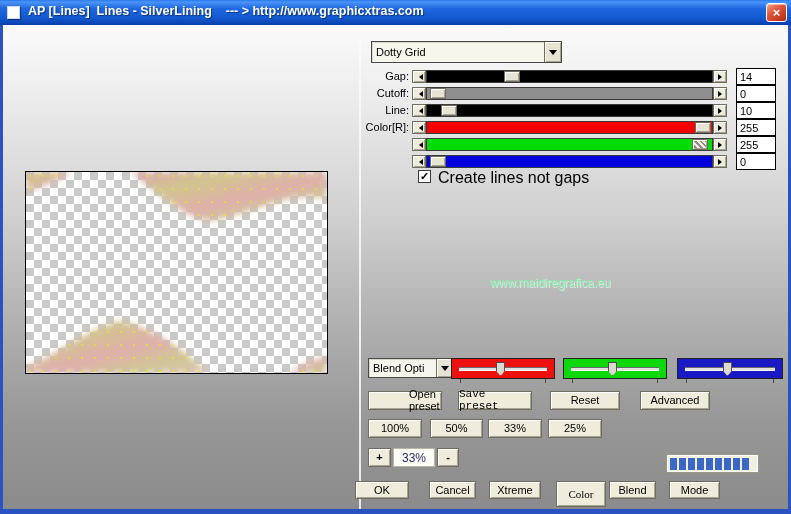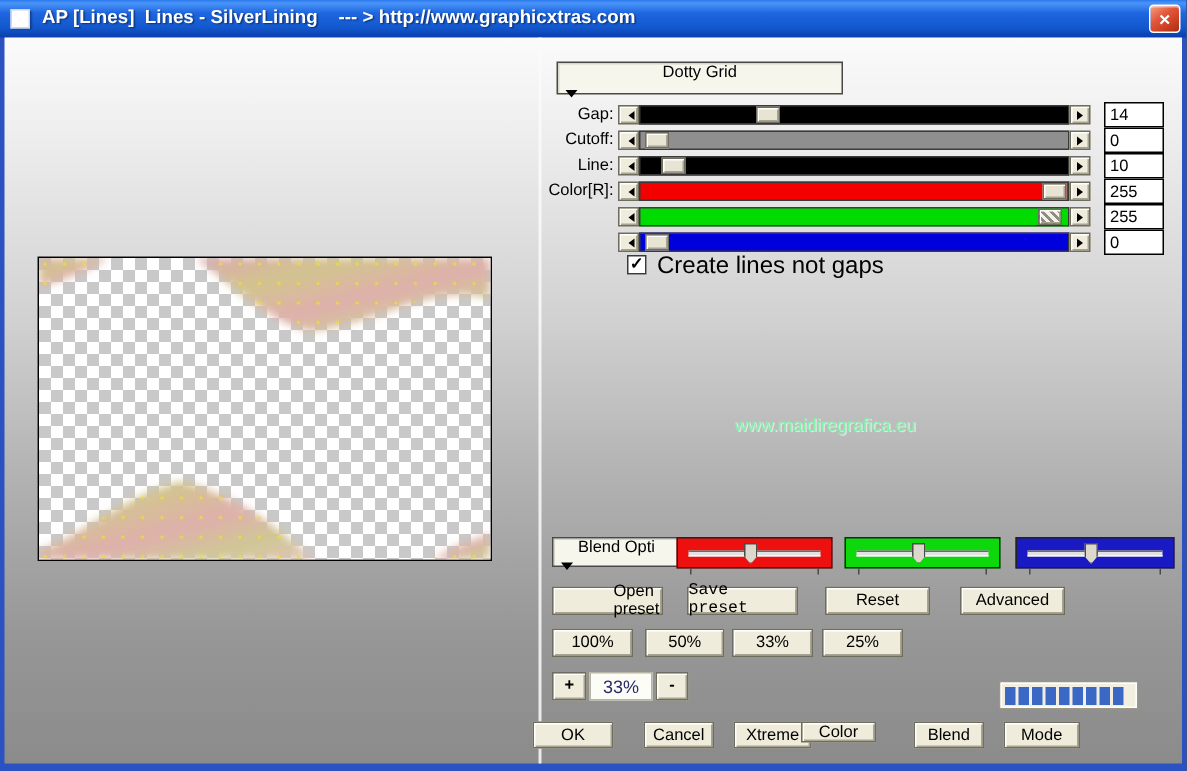--- a/index.html
+++ b/index.html
@@ -119,21 +119,21 @@
       </g>
       <g opacity="0.9">
         <path d="M0,0 L46,0 C32,9 14,16 0,19 Z" fill="url(#dots)"></path>
         <path d="M104,0 L301,0 L301,27 C260,17 232,42 181,49 C150,42 124,13 104,0 Z" fill="url(#dots)"></path>
         <path d="M0,201 L0,195 C25,187 58,158 94,149 C132,157 163,183 184,201 Z" fill="url(#dots)"></path>
         <path d="M262,201 C276,193 290,187 301,184 L301,201 Z" fill="url(#dots)"></path>
       </g>
     </svg>
   </div>
 
-  <div class="dropdown" style="left:371px;top:41px;width:191px;height:22px;flex-direction:column;">
+  <div class="dropdown" style="left:371px;top:41px;width:191px;height:22px;">
     <div class="dd-text">Dotty Grid</div>
     <div class="dd-arrow"></div>
   </div>
 
   <div class="slabel" style="top:70px;">Gap:</div>
   <div class="slider" style="top:70px;">
     <div class="sarr l"></div>
     <div class="strack" style="background:#000000;">
       <div class="sthumb" style="left:27%;"></div>
     </div>
@@ -189,21 +189,21 @@
   </div>
   <div class="vbox" style="top:153px;">0</div>
 
   <div class="cbox checked"></div>
   <div class="cblabel">Create lines not gaps</div>
 
   <div class="wmark">
     <div class="wm-url">www.maidiregrafica.eu</div>
   </div>
 
-  <div class="dropdown" style="left:368px;top:358px;width:86px;height:20px;flex-direction:column;">
+  <div class="dropdown" style="left:368px;top:358px;width:86px;height:20px;">
     <div class="dd-text">Blend Opti</div>
     <div class="dd-arrow"></div>
   </div>
   <div class="chan" style="left:451px;width:104px;background:#ee0f0f;">
     <div class="groove"></div>
     <div class="bthumb" style="left:48%;"></div>
   </div>
   <div class="chan" style="left:563px;width:104px;background:#0cd80c;">
     <div class="groove"></div>
     <div class="bthumb" style="left:48%;"></div>
@@ -235,17 +235,17 @@
     <div class="pseg"></div>
     <div class="pseg"></div>
     <div class="pseg"></div>
     <div class="pseg"></div>
     <div class="pseg"></div>
   </div>
 
   <div class="btn" style="left:355px;top:481px;width:54px;height:18px;">OK</div>
   <div class="btn" style="left:429px;top:481px;width:47px;height:18px;">Cancel</div>
   <div class="btn" style="left:489px;top:481px;width:52px;height:18px;">Xtreme</div>
-  <div class="btn" style="left:534px;top:481px;width:50px;height:14px;">Color</div>
+  <div class="btn" style="left:556px;top:481px;width:50px;height:26px;font-family:Liberation Serif, serif;">Color</div>
   <div class="btn" style="left:609px;top:481px;width:47px;height:18px;">Blend</div>
   <div class="btn" style="left:669px;top:481px;width:51px;height:18px;">Mode</div>
 
 </div>
 
 </body></html>

